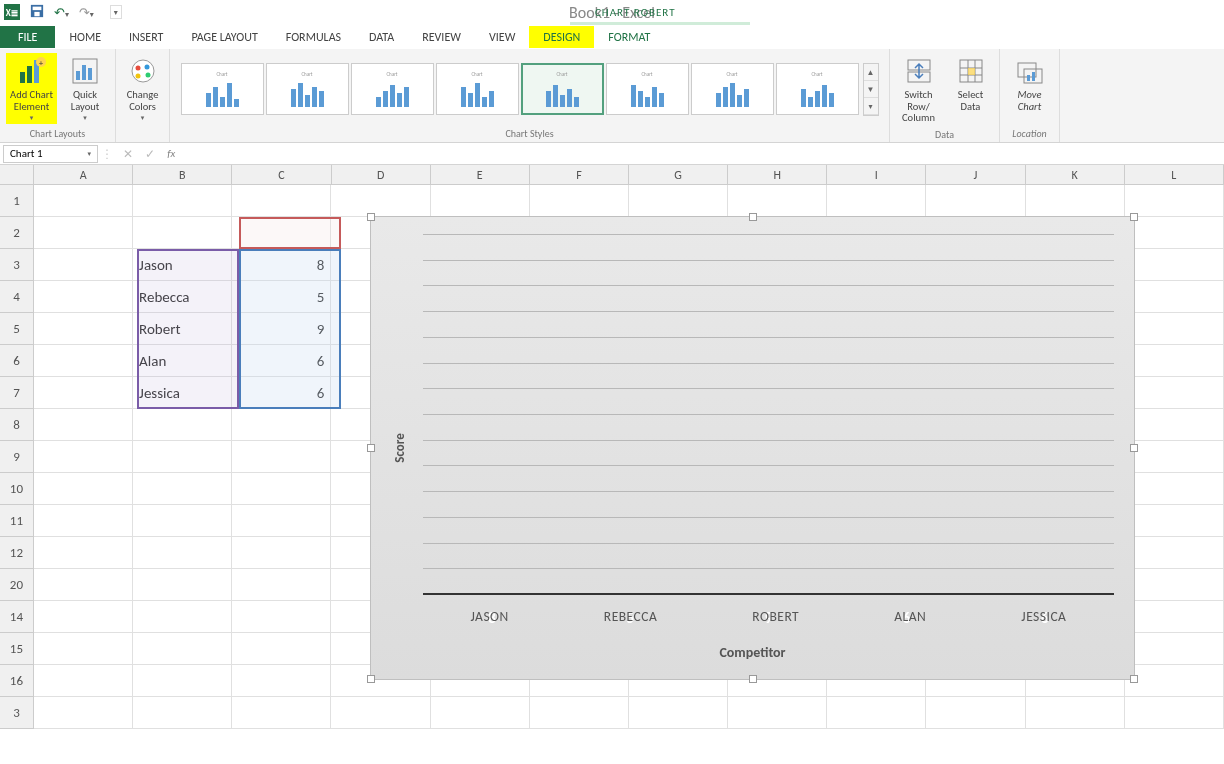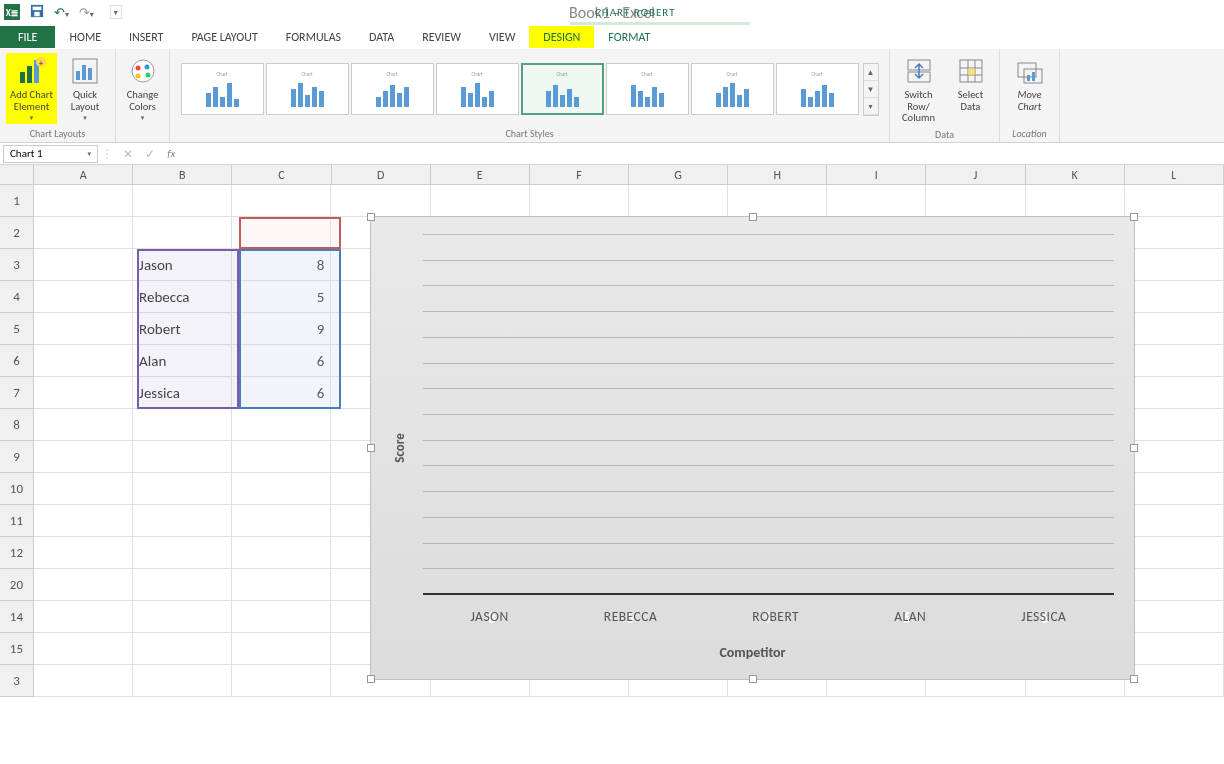--- a/index.html
+++ b/index.html
@@ -540,20 +540,35 @@
         <div class="cell"></div>
         <div class="cell"></div>
         <div class="cell"></div>
         <div class="cell"></div>
         <div class="cell"></div>
         <div class="cell"></div>
         <div class="cell"></div>
       </div>
       <div class="row">
         <div class="rowhdr">15</div>
+        <div class="cell"></div>
+        <div class="cell"></div>
+        <div class="cell"></div>
+        <div class="cell"></div>
+        <div class="cell"></div>
+        <div class="cell"></div>
+        <div class="cell"></div>
+        <div class="cell"></div>
+        <div class="cell"></div>
+        <div class="cell"></div>
+        <div class="cell"></div>
+        <div class="cell"></div>
+      </div>
+      <div class="row">
+        <div class="rowhdr">16</div>
         <div class="cell"></div>
         <div class="cell"></div>
         <div class="cell"></div>
         <div class="cell"></div>
         <div class="cell"></div>
         <div class="cell"></div>
         <div class="cell"></div>
         <div class="cell"></div>
         <div class="cell"></div>
         <div class="cell"></div>

